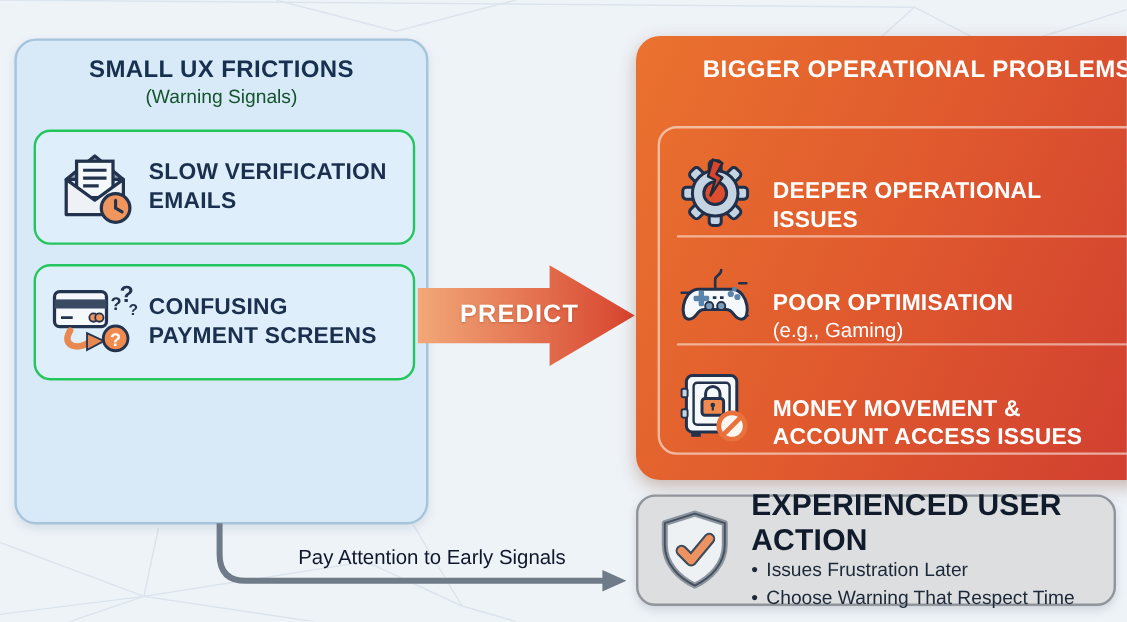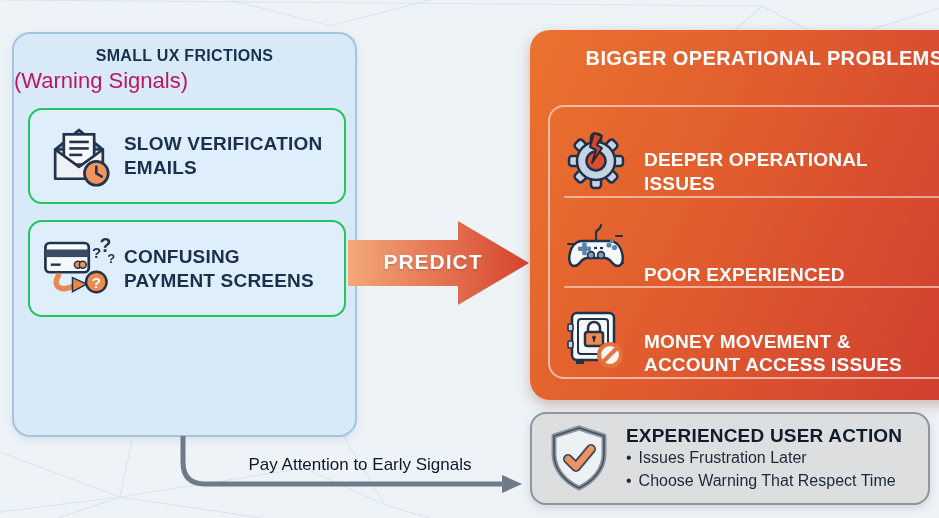--- a/index.html
+++ b/index.html
@@ -10,22 +10,22 @@
   }
   .bg-net{position:absolute;inset:0;pointer-events:none;}
 
   
   .left-panel{
     position:absolute;left:12px;top:32px;width:345px;height:405px;
     background:#d8eaf7;border:2px solid #a6c4dc;border-radius:18px;
     box-shadow:0 3px 8px rgba(60,90,120,.12);
     box-sizing:border-box;
   }
-  .lp-title{margin-top:13px;text-align:center;font-size:16px;font-weight:800;color:#17304f;letter-spacing:.3px;}
-  .lp-sub{text-align:left;font-size:22px;color:#be185d;margin-top:3px;}
+  .lp-title{margin-top:13px;text-align:center;font-size:20px;font-weight:800;color:#17304f;letter-spacing:.3px;}
+  .lp-sub{text-align:center;font-size:16px;color:#14532d;margin-top:3px;}
   .card{
     position:absolute;left:14px;width:318px;border-radius:14px;
     background:#deeffb;border:2px solid #22c55e;
     display:flex;align-items:center;gap:4px;padding:0 8px;box-sizing:border-box;
   }
   .card .ic{width:82px;height:82px;flex:0 0 82px;display:flex;align-items:center;justify-content:center;}
   .card .lbl{font-size:19px;font-weight:800;color:#1b2f4e;line-height:1.25;white-space:pre-line;letter-spacing:.2px;}
   .c1{top:74px;height:96px;}
   .c2{top:186px;height:97px;}
   .c3{top:294px;height:99px;}
@@ -66,21 +66,21 @@
   }
 
   
   .action-panel{
     position:absolute;left:530px;top:412px;width:400px;height:93px;
     background:#dcdee0;border:2px solid #8f959b;border-radius:16px;
     box-sizing:border-box;display:flex;align-items:center;gap:10px;padding:0 10px;
     box-shadow:0 3px 8px rgba(80,90,100,.2);
   }
   .action-panel .ic{width:74px;height:74px;flex:0 0 74px;display:flex;align-items:center;justify-content:center;}
-  .ap-title{font-size:19px;font-weight:800;color:#101c2b;letter-spacing:.2px;}
+  .ap-title{font-size:25px;font-weight:800;color:#101c2b;letter-spacing:.2px;}
   .ap-bullet{font-size:16px;color:#1d2838;line-height:1.4;display:flex;gap:7px;}
   .ap-bullet .dot{flex:0 0 auto;}
 </style>
 </head>
 <body style="background: rgb(238, 243, 248);">
 
 <svg class="bg-net" width="939" height="518" viewBox="0 0 939 518">
   <g stroke="#ccd8e4" stroke-width="1.2" fill="none" opacity="0.55">
     <polyline points="700,62 762,6 832,42 939,8"></polyline>
     <line x1="832" y1="42" x2="939" y2="66"></line>
@@ -196,21 +196,22 @@
           <line x1="34" y1="34" x2="37" y2="34" stroke="#22324c" stroke-width="2.2"></line>
           <line x1="40" y1="34" x2="43" y2="34" stroke="#22324c" stroke-width="2.2"></line>
           <circle cx="49" cy="31" r="2.6" fill="#5b84ad"></circle>
           <circle cx="54.5" cy="33.5" r="2.6" fill="#5b84ad"></circle>
           <circle cx="52" cy="27" r="2" fill="#5b84ad"></circle>
           <circle cx="31" cy="41" r="3.4" fill="#7d9cb8" stroke="#22324c" stroke-width="1.6"></circle>
           <circle cx="41" cy="41" r="3.4" fill="#7d9cb8" stroke="#22324c" stroke-width="1.6"></circle>
         </svg>
       </span>
       <span>
-        <div class="rp-lbl">POOR EXPERIENCED</div>
+        <div class="rp-lbl">POOR OPTIMISATION</div>
+        <div class="rp-sublbl">(e.g., Gaming)</div>
       </span>
     </div>
     <div class="rp-div"></div>
 
     <div class="rp-row">
       <span class="ic">
         <svg width="72" height="72" viewBox="0 0 72 72">
           <rect x="12" y="8" width="42" height="47" rx="5" fill="#f6f9fc" stroke="#22324c" stroke-width="2.5"></rect>
           <rect x="18" y="14" width="30" height="35" rx="3" fill="none" stroke="#22324c" stroke-width="2"></rect>
           <rect x="8" y="19" width="5" height="7" rx="1.5" fill="#c5d4e2" stroke="#22324c" stroke-width="1.6"></rect>

